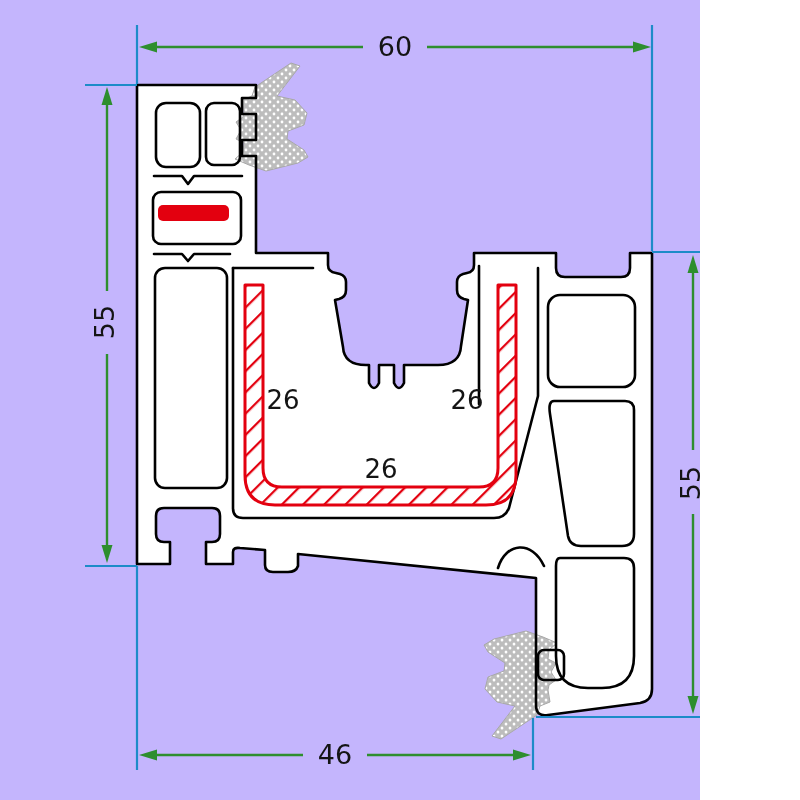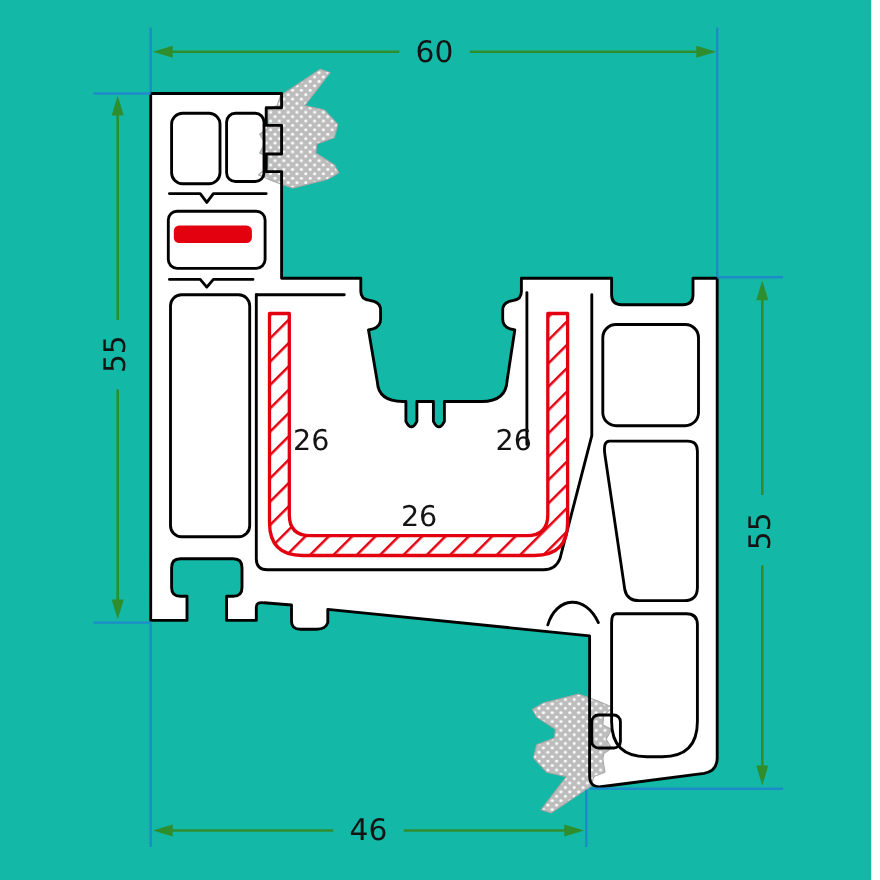--- a/index.html
+++ b/index.html
@@ -1,16 +1,16 @@
 <!DOCTYPE html>
 <html><head>
 <meta charset="utf-8">
 <style>
   html,body{margin:0;padding:0;background:#ffffff;}
-  .stage{width:792px;height:800px;position:relative;background:#14b8a6;overflow:hidden;}
+  .stage{width:700px;height:800px;position:relative;background:#c4b5fd;overflow:hidden;}
   svg{display:block;}
   text{font-family:"DejaVu Sans","Liberation Sans",sans-serif;font-weight:400;}
   .dim-label{font-size:27px;fill:#141414;}
   .steel-label{font-size:26px;fill:#141414;}
 </style>
 </head>
 <body>
 
 <div class="stage">
 <svg width="800" height="800" viewBox="0 0 800 800">

